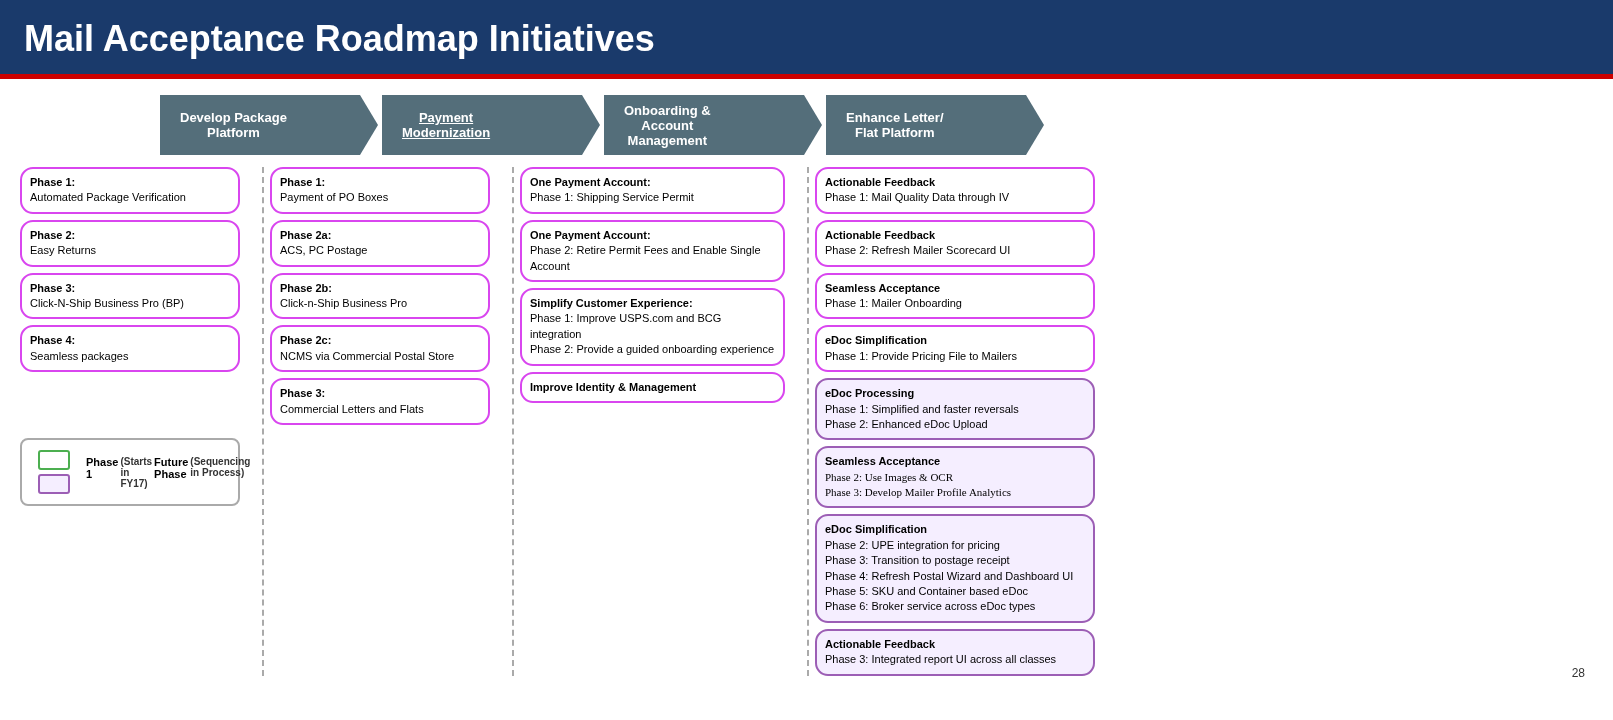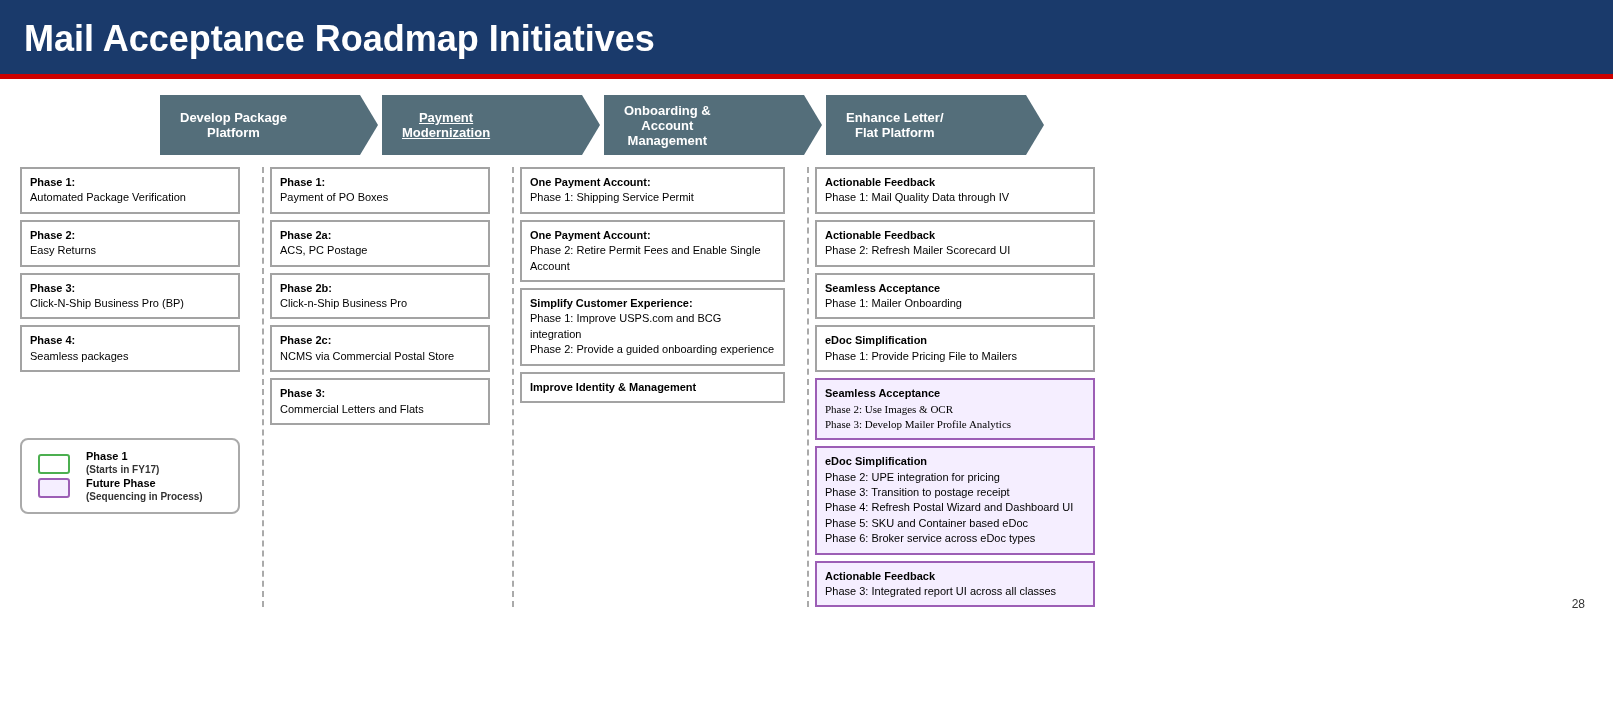--- a/index.html
+++ b/index.html
@@ -77,22 +77,22 @@
     .column.wide {
       min-width: 245px;
       max-width: 265px;
     }
     .column.last {
       min-width: 280px;
       max-width: 310px;
     }
 
     .card {
-      border: 2px solid #a3a3a3;
-      border-radius: 0;
+      border: 2px solid #d946ef;
+      border-radius: 13px;
       padding: 6px 8px;
       font-size: 11px;
       line-height: 1.4;
       background: #fff;
     }
     .card.purple {
       border-color: #9c5eb5;
       background: #f5eeff;
     }
 
@@ -132,21 +132,21 @@
     .legend-box-purple {
       width: 32px;
       height: 20px;
       border: 2px solid #9c5eb5;
       border-radius: 3px;
       background: #f5eeff;
       display: inline-block;
     }
     .legend-labels {
       display: flex;
-      flex-direction: column;
+      flex-direction: row;
       gap: 2px;
     }
     .legend-labels span {
       font-weight: bold;
     }
     .legend-desc {
       font-size: 10px;
       color: #333;
     }
 
@@ -287,20 +287,25 @@
         </div>
         <div class="card">
           <span class="card-title">Seamless Acceptance</span>
           <span>Phase 1: Mailer Onboarding</span>
         </div>
         <div class="card">
           <span class="card-title">eDoc Simplification</span>
           <span>Phase 1: Provide Pricing File to Mailers</span>
         </div>
         <div class="card purple">
+          <span class="card-title">eDoc Processing</span>
+          <span style="white-space:pre-line;">Phase 1: Simplified and faster reversals
+Phase 2: Enhanced eDoc Upload</span>
+        </div>
+        <div class="card purple">
           <span class="card-title">Seamless Acceptance</span>
           <span style="white-space:pre-line;font-family:Liberation Serif, serif;">Phase 2: Use Images &amp; OCR
 Phase 3: Develop Mailer Profile Analytics</span>
         </div>
         <div class="card purple">
           <span class="card-title">eDoc Simplification</span>
           <span style="white-space:pre-line;">Phase 2: UPE integration for pricing
 Phase 3: Transition to postage receipt
 Phase 4: Refresh Postal Wizard and Dashboard UI
 Phase 5: SKU and Container based eDoc

